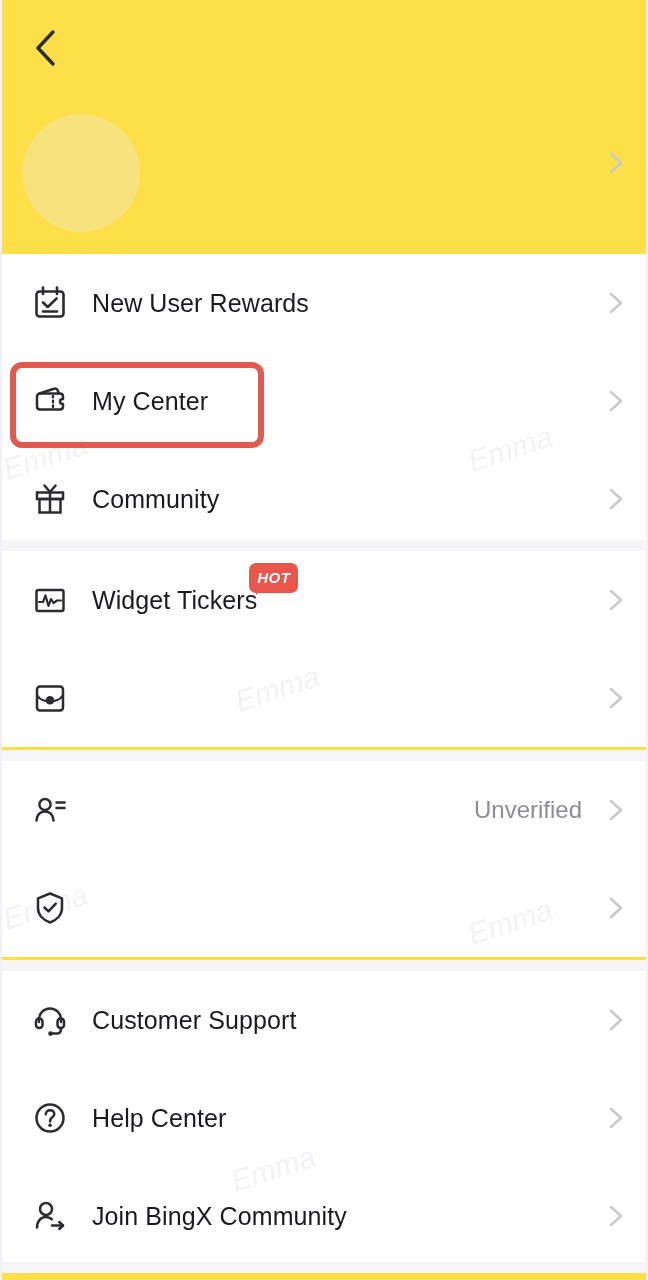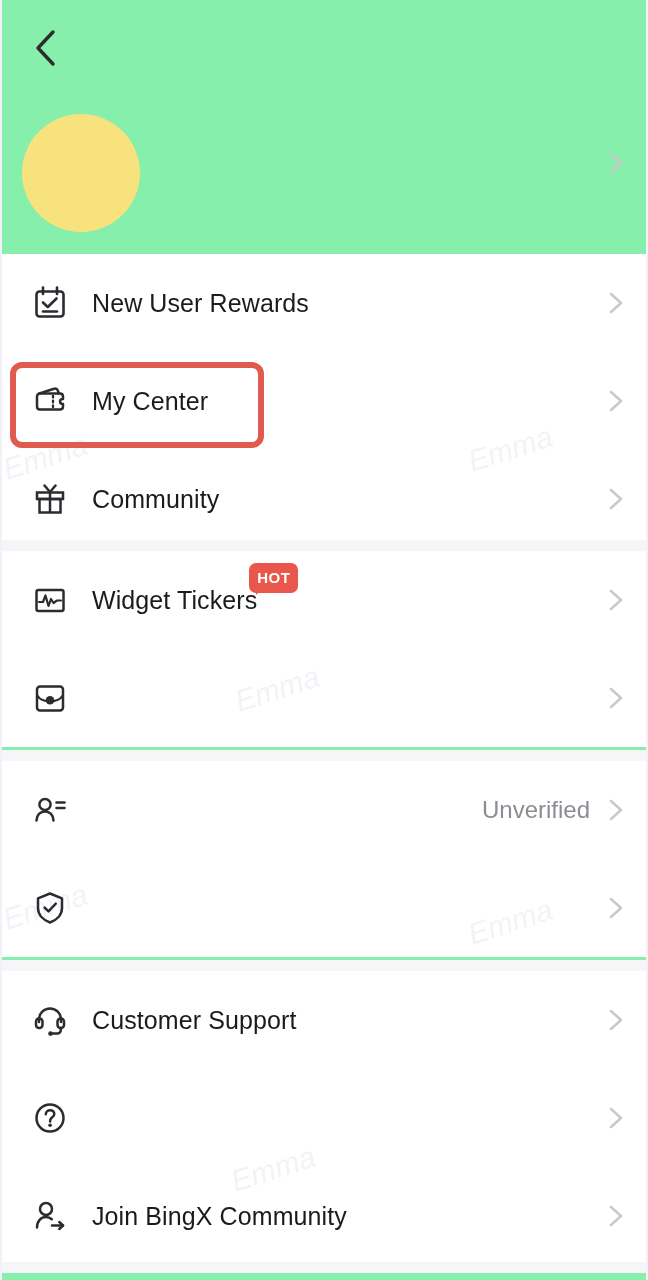--- a/index.html
+++ b/index.html
@@ -11,21 +11,21 @@
     width: 648px;
     height: 1280px;
     overflow: hidden;
     font-family: "Liberation Sans", sans-serif;
     -webkit-font-smoothing: antialiased;
   }
   .screen {
     position: relative;
     width: 648px;
     height: 1280px;
-    background: #86efac;
+    background: #fde047;
     box-sizing: border-box;
     border-left: 2px solid #f3f0fa;
     border-right: 2px solid #f3f0fa;
     overflow: hidden;
   }
 
   
   .topbar {
     position: absolute;
     top: 0; left: 0;
@@ -103,21 +103,21 @@
     color: #1b1b1f;
     letter-spacing: 0.1px;
     font-weight: 400;
     white-space: nowrap;
     position: relative;
   }
   .row-spacer { flex: 1 1 auto; }
   .row-value {
     font-size: 24px;
     color: #8c8c93;
-    margin-right: 12px;
+    margin-right: 20px;
     white-space: nowrap;
   }
   .chev {
     flex: 0 0 auto;
     display: flex;
     align-items: center;
     justify-content: center;
     width: 26px;
     height: 26px;
   }
@@ -132,20 +132,21 @@
   .hot-badge {
     position: relative;
     background: #e9564b;
     color: #ffffff;
     font-size: 15px;
     font-weight: bold;
     line-height: 1;
     padding: 6px 8px 7px 8px;
     border-radius: 7px;
     letter-spacing: 0.4px;
+    font-style: italic;
   }
   .hot-tail {
     position: absolute;
     left: 7px;
     bottom: -6px;
     width: 0;
     height: 0;
     border-left: 8px solid #e9564b;
     border-bottom: 8px solid transparent;
   }
@@ -362,20 +363,21 @@
     </div>
 
     <div class="row">
       <span class="row-icon">
         <svg width="40" height="40" viewBox="0 0 40 40">
           <circle cx="20" cy="20" r="13.5" fill="none" stroke="#2b2b30" stroke-width="2.5"></circle>
           <path d="M15.8 16.3 C15.8 13.8 17.7 12.2 20.1 12.2 C22.5 12.2 24.3 13.8 24.3 16.1 C24.3 18.6 22 19.3 20.9 20.6 C20.2 21.4 20.1 22.2 20.1 23.4" fill="none" stroke="#2b2b30" stroke-width="2.5" stroke-linecap="round" stroke-linejoin="round"></path>
           <circle cx="20.1" cy="27.2" r="1.8" fill="#2b2b30"></circle>
         </svg>
       </span>
+      <span class="row-label">Help Center</span>
       <span class="row-spacer"></span>
       <span class="chev">
         <svg width="26" height="26" viewBox="0 0 26 26">
           <polyline points="9,4 19,13 9,22" fill="none" stroke="#c9c9ce" stroke-width="2.6" stroke-linecap="round" stroke-linejoin="round"></polyline>
         </svg>
       </span>
     </div>
 
     <div class="row">
       <span class="row-icon">

